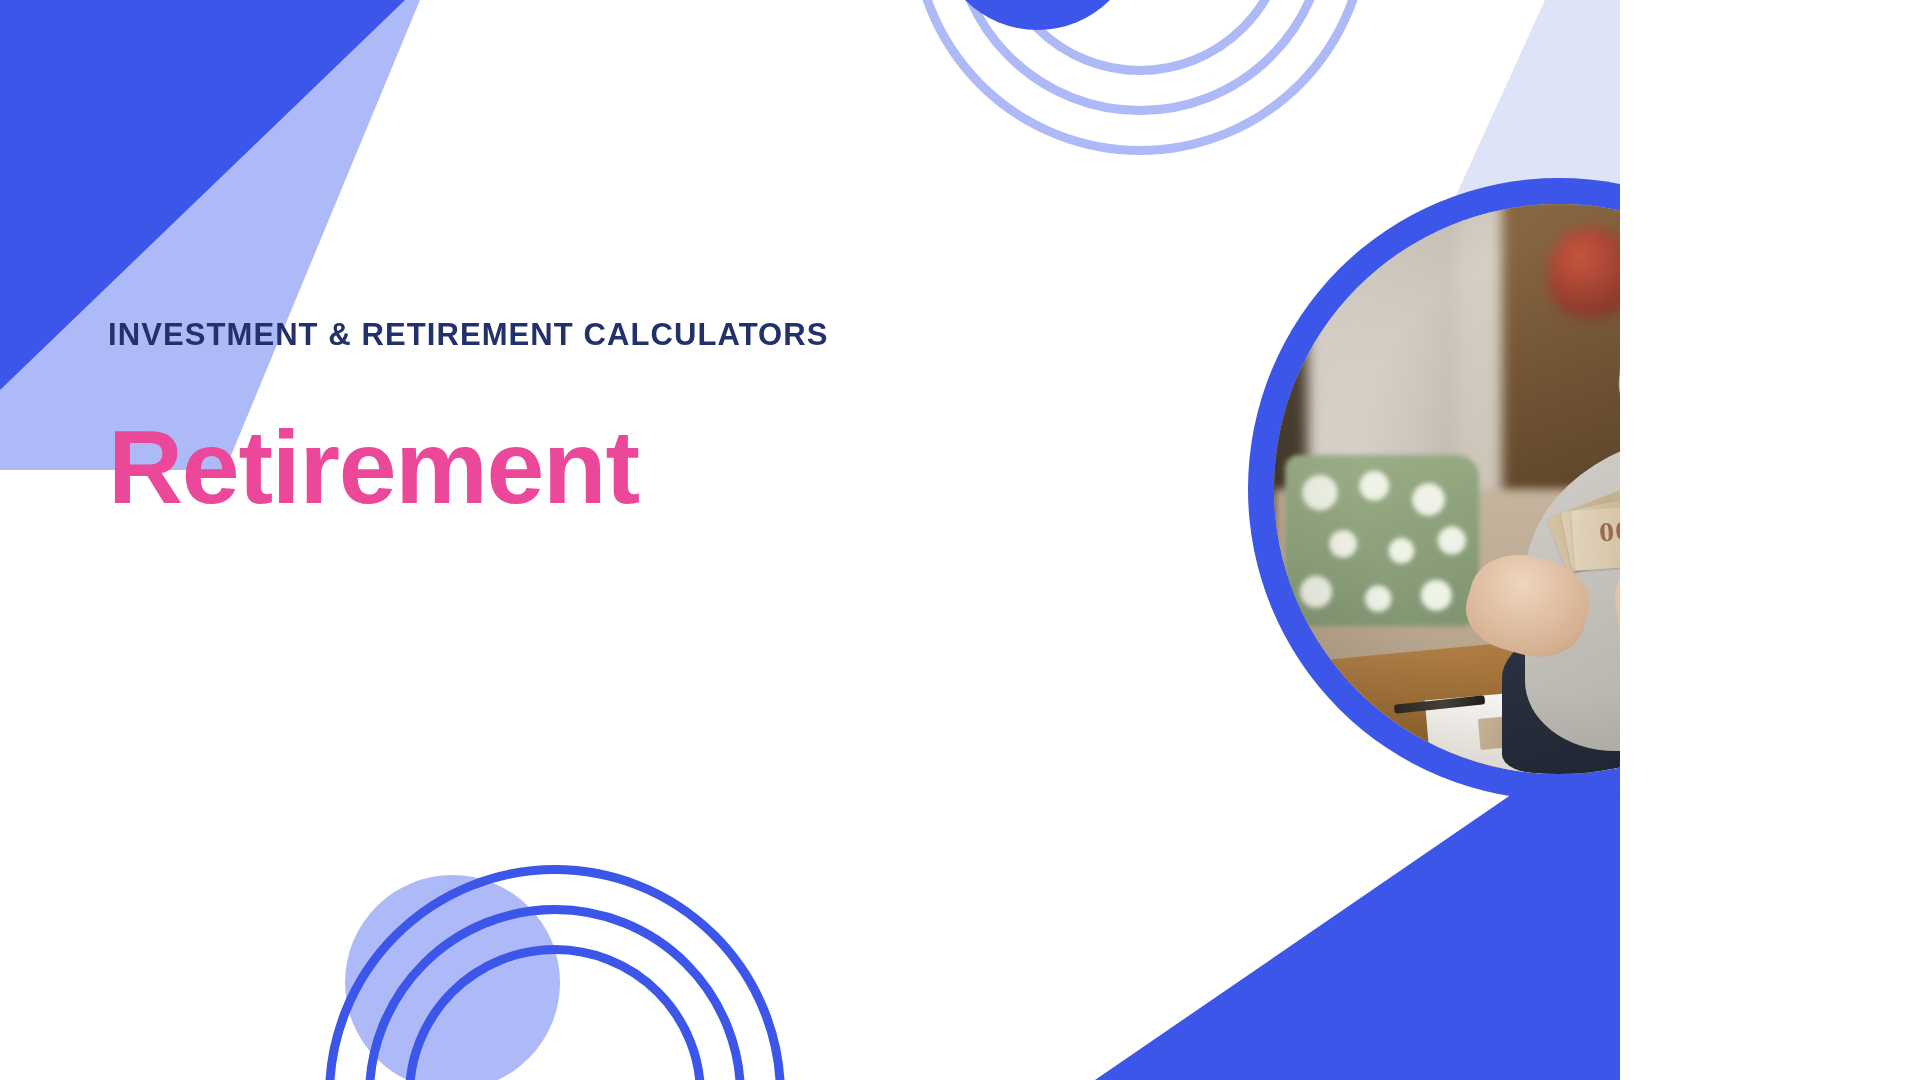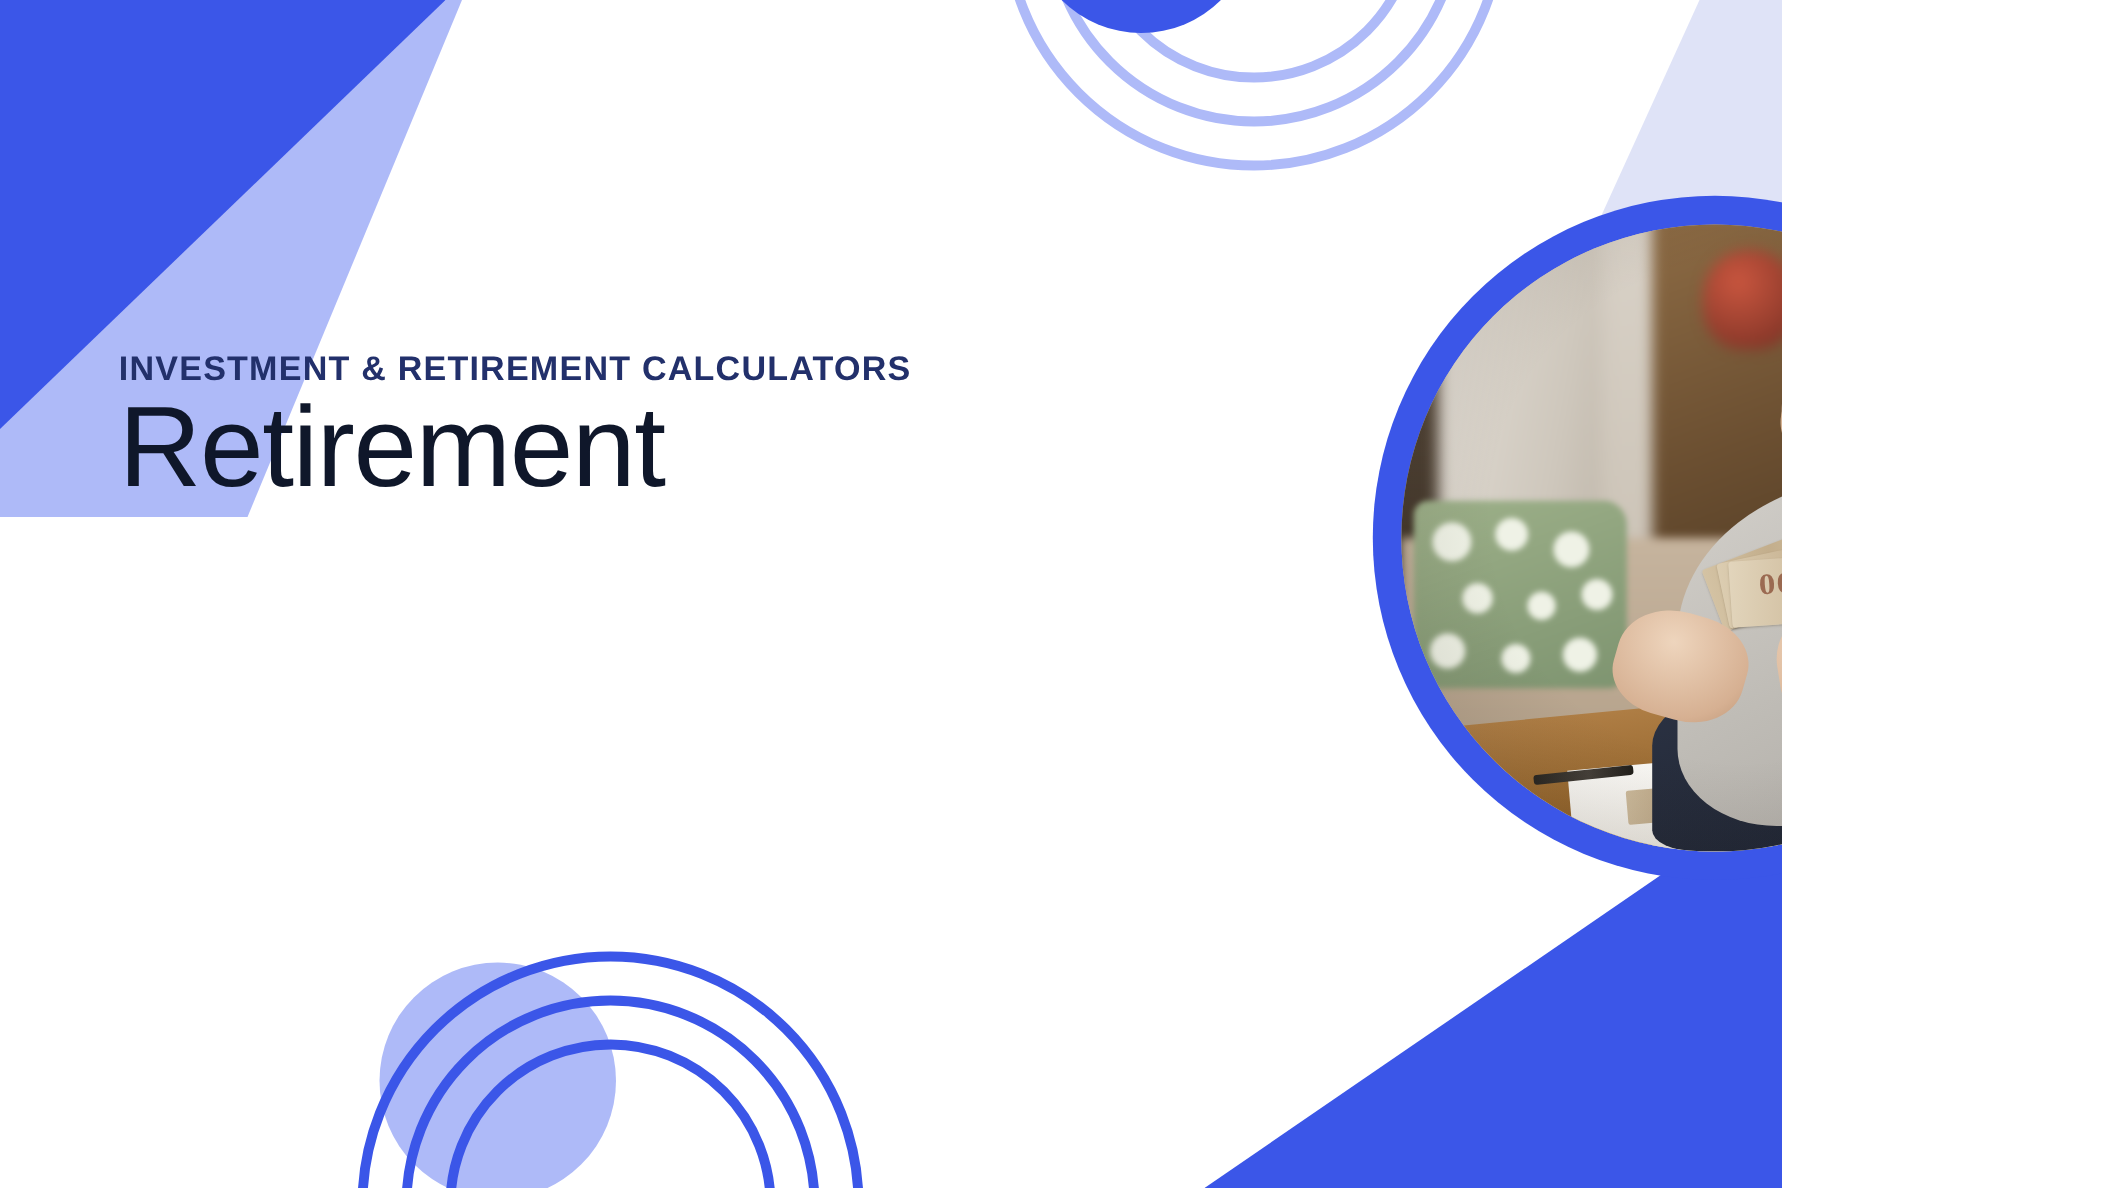--- a/index.html
+++ b/index.html
@@ -87,25 +87,26 @@
   }
   .eyebrow {
     font-size:31px;
     font-weight:bold;
     letter-spacing:0.035em;
     color:#22306B;
     line-height:1.1;
     white-space:nowrap;
   }
   .headline {
+    margin-top:60px;
     font-size:104px;
-    font-weight:normal;
+    font-weight:bold;
     letter-spacing:-0.012em;
     line-height:1.07;
-    color:#0f172a;
+    color:#ec4899;
   }
   .headline .hl-line { display:block; white-space:nowrap; }
 
   
   .medallion {
     position:absolute;
     left:1248px; top:178px;
     width:622px; height:622px;
     border-radius:50%;
     background:#3B56E8;

